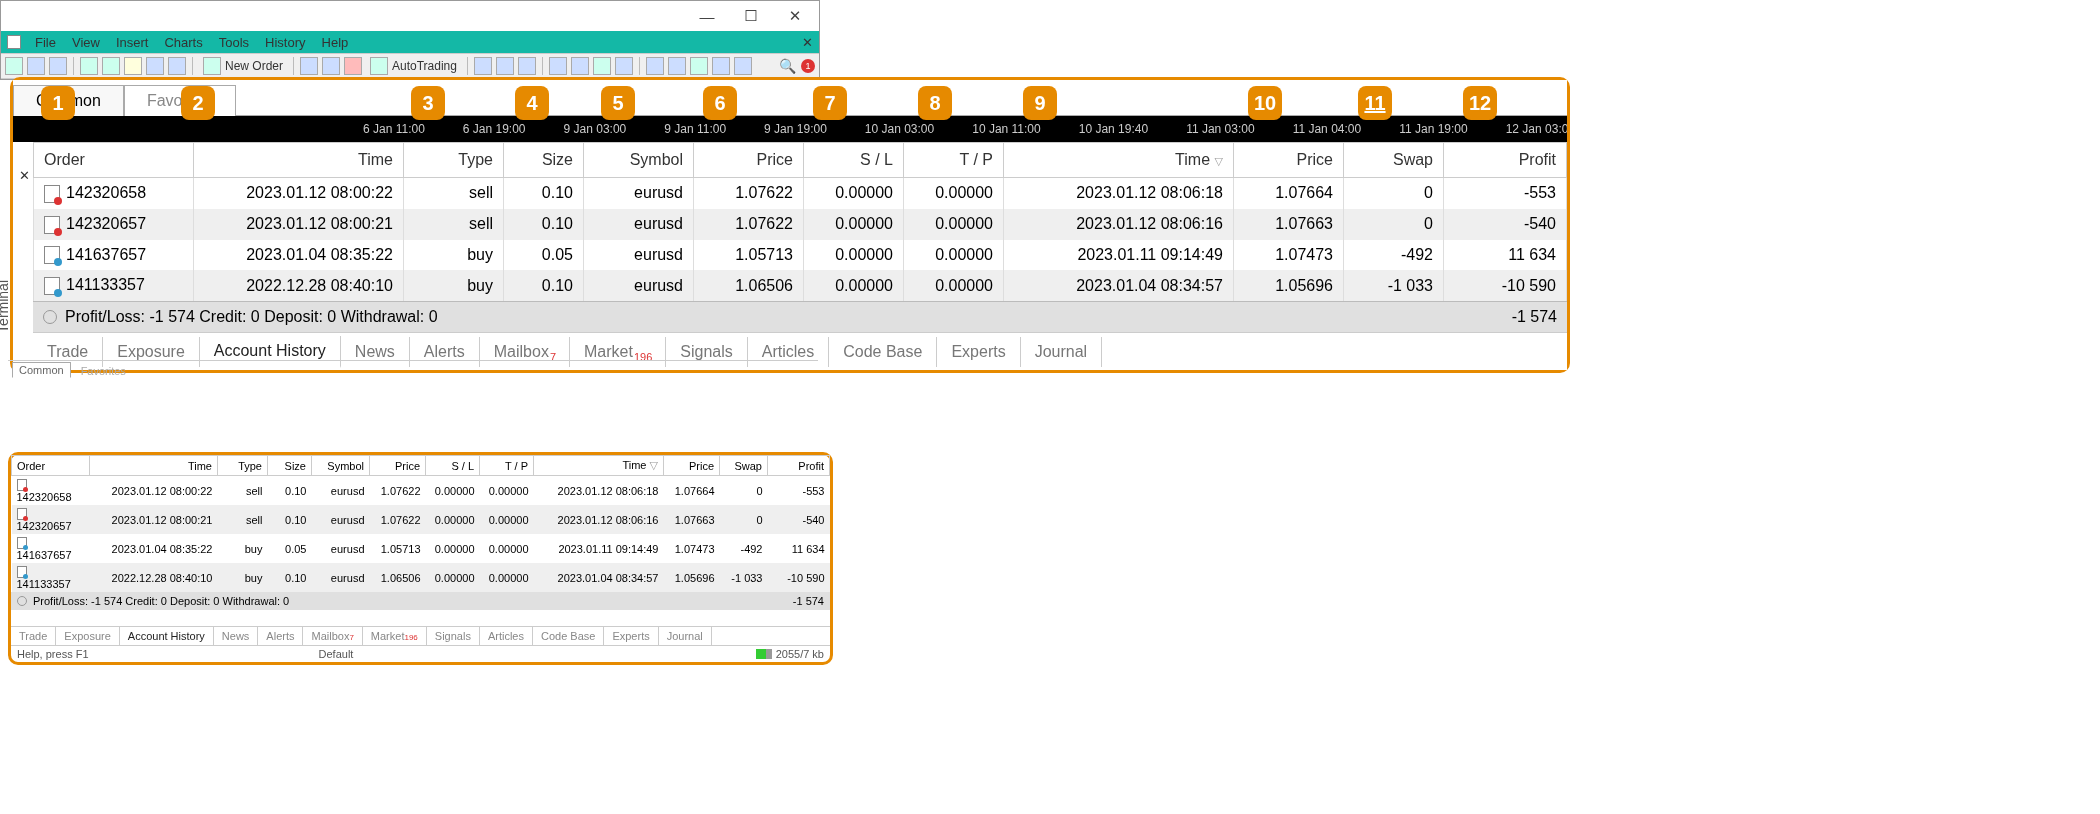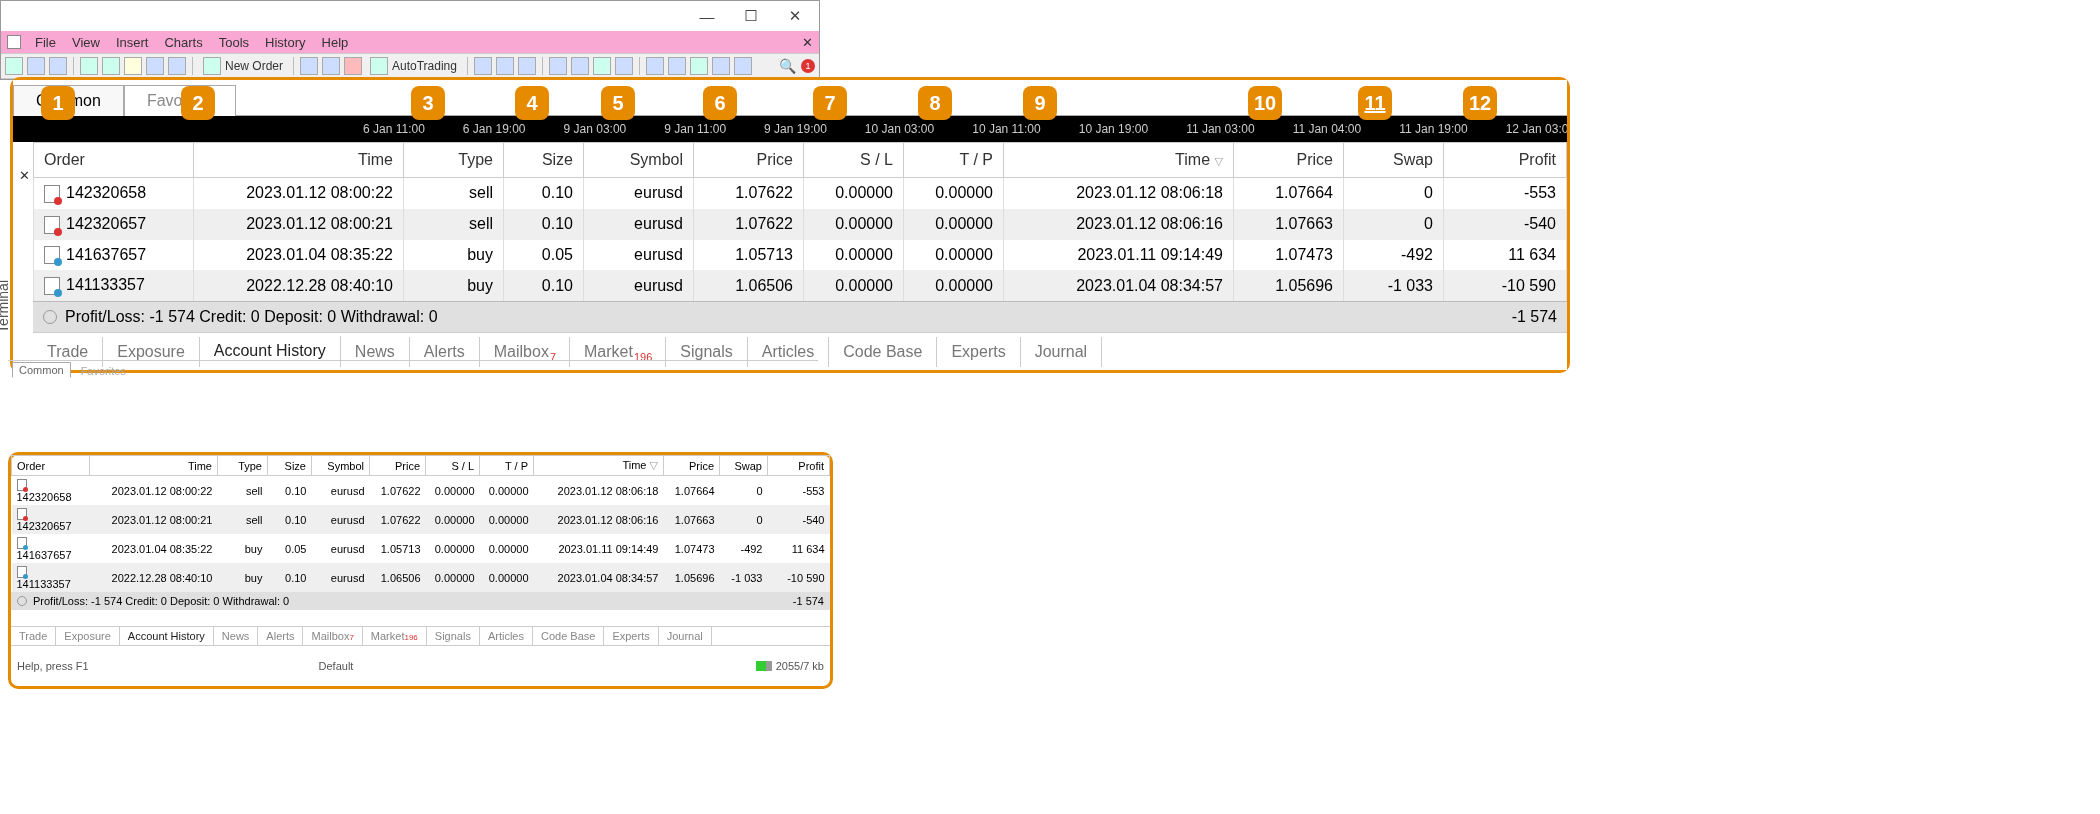--- a/index.html
+++ b/index.html
@@ -1,20 +1,20 @@
 <!DOCTYPE html>
 <html><head>
 <meta charset="utf-8">
 <style>
   * { box-sizing: border-box; font-family: "Segoe UI", Tahoma, sans-serif; }
   body { margin:0; background:#fff; width:2100px; }
   .app { width:820px; border:1px solid #999; background:#f0f0f0; position:relative; }
   .titlebar { height:30px; display:flex; justify-content:flex-end; align-items:center; gap:8px; padding:0 6px; background:#fff; }
   .winbtn { width:36px; height:24px; display:flex; align-items:center; justify-content:center; font-size:15px; color:#444; }
-  .menubar { height:22px; display:flex; align-items:center; gap:4px; padding:0 6px; font-size:13px; color:#333; background:#f9a8d4; }
+  .menubar { height:22px; display:flex; align-items:center; gap:4px; padding:0 6px; font-size:13px; color:#333; background:#14b8a6; }
   .menubar .m { padding:2px 6px; }
   .menubar .micon { width:14px;height:14px;border:1px solid #888;margin-right:4px;background:#fff; }
   .menubar .close-x { margin-left:auto; font-size:13px; color:#333; }
   .toolbar { height:26px; display:flex; align-items:center; gap:4px; padding:2px 4px; border-top:1px solid #ccc; border-bottom:1px solid #ccc; background:#f0f0f0; }
   .tbtn { width:18px;height:18px;border:1px solid #aaa;background:#fff; }
   .tbtn.g{background:#cfe;} .tbtn.b{background:#cdf;} .tbtn.y{background:#ffd;} .tbtn.r{background:#fbb;}
   .sep{width:1px;height:18px;background:#bbb;margin:0 2px;}
   .neworder{display:flex;align-items:center;gap:4px;padding:0 4px;}
   .neworder span{font-size:12px;color:#333;}
   .right-area{margin-left:auto;display:flex;align-items:center;gap:4px;}
@@ -72,21 +72,21 @@
   .thumb th:first-child{text-align:left;}
   .thumb td{text-align:right;padding:2px 5px;}
   .thumb td:first-child{text-align:left;}
   .thumb tr.alt td{background:#efefef;}
   .thumb .summary{display:flex;align-items:center;padding:3px 6px;background:#e0e0e0;}
   .thumb .summary .total{margin-left:auto;}
   .thumb .tabs{display:flex;align-items:center;padding:0;border-top:1px solid #ccc;}
   .thumb .tabs .t{padding:3px 8px;border-right:1px solid #ccc;color:#888;font-size:11px;}
   .thumb .tabs .t.active{color:#222;}
   .thumb .tabs .sub{color:#d33;font-size:8px;}
-  .thumb .status{display:flex;align-items:center;padding:14px 6px;border-top:1px solid #ccc;color:#555;}
+  .thumb .status{display:flex;align-items:center;padding:2px 6px;border-top:1px solid #ccc;color:#555;}
   .thumb .status .mid{margin:0 auto 0 230px;}
   .thumb .status .conn{margin-left:auto;display:flex;align-items:center;gap:4px;}
   .thumb .bars{display:inline-block;width:16px;height:10px;background:linear-gradient(to right,#3c3 0 60%,#999 60% 100%);}
   .ordicon.sm{width:10px;height:12px;}
   .ordicon.sm::after{width:5px;height:5px;right:-2px;bottom:-2px;}
 </style>
 </head>
 <body>
 
 <div class="app">
@@ -159,21 +159,21 @@
     <div class="ttab inactive"><span>Favorites</span></div>
   </div>
   <div class="timeline">
     <span>6 Jan 11:00</span>
       <span>6 Jan 19:00</span>
       <span>9 Jan 03:00</span>
     <span>9 Jan 11:00</span>
       <span>9 Jan 19:00</span>
       <span>10 Jan 03:00</span>
     <span>10 Jan 11:00</span>
-      <span>10 Jan 19:00</span>
+      <span>10 Jan 19:40</span>
       <span>11 Jan 03:00</span>
     <span>11 Jan 04:00</span>
       <span>11 Jan 19:00</span>
       <span>12 Jan 03:00</span>
   </div>
 
   <div class="callout" style="left:28px;top:6px;">1</div>
   <div class="callout" style="left:168px;top:6px;">2</div>
   <div class="callout" style="left:398px;top:6px;">3</div>
   <div class="callout" style="left:502px;top:6px;">4</div>

